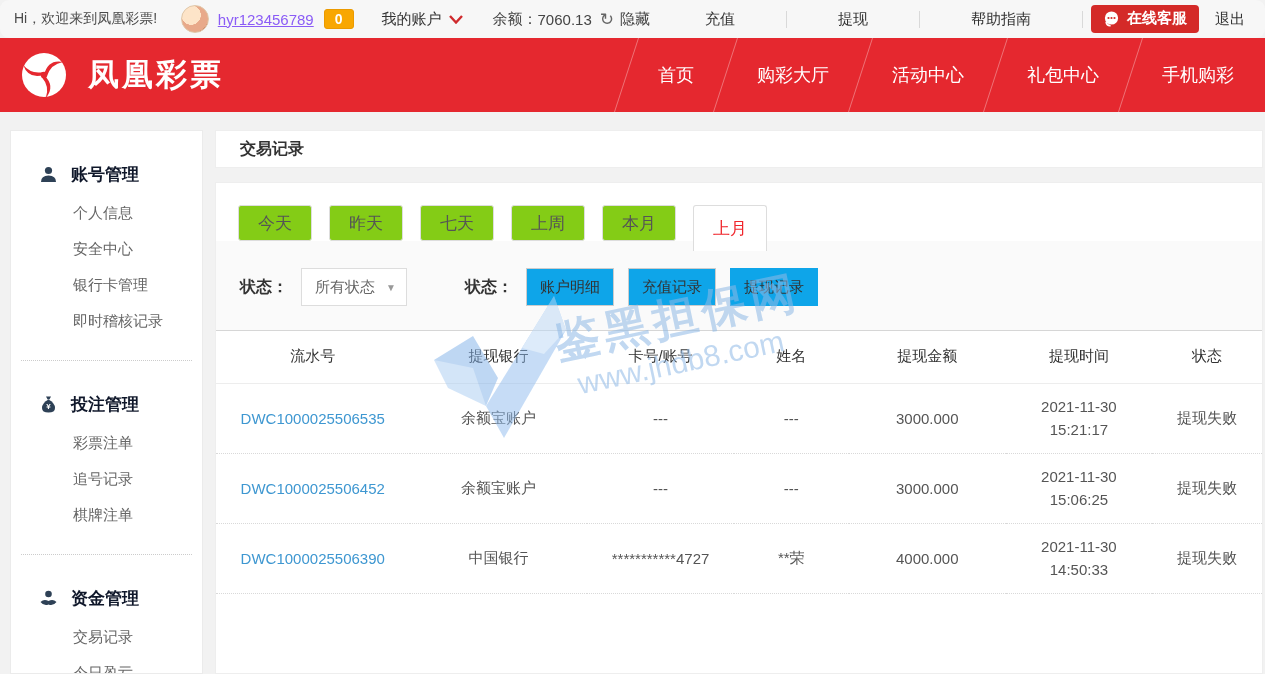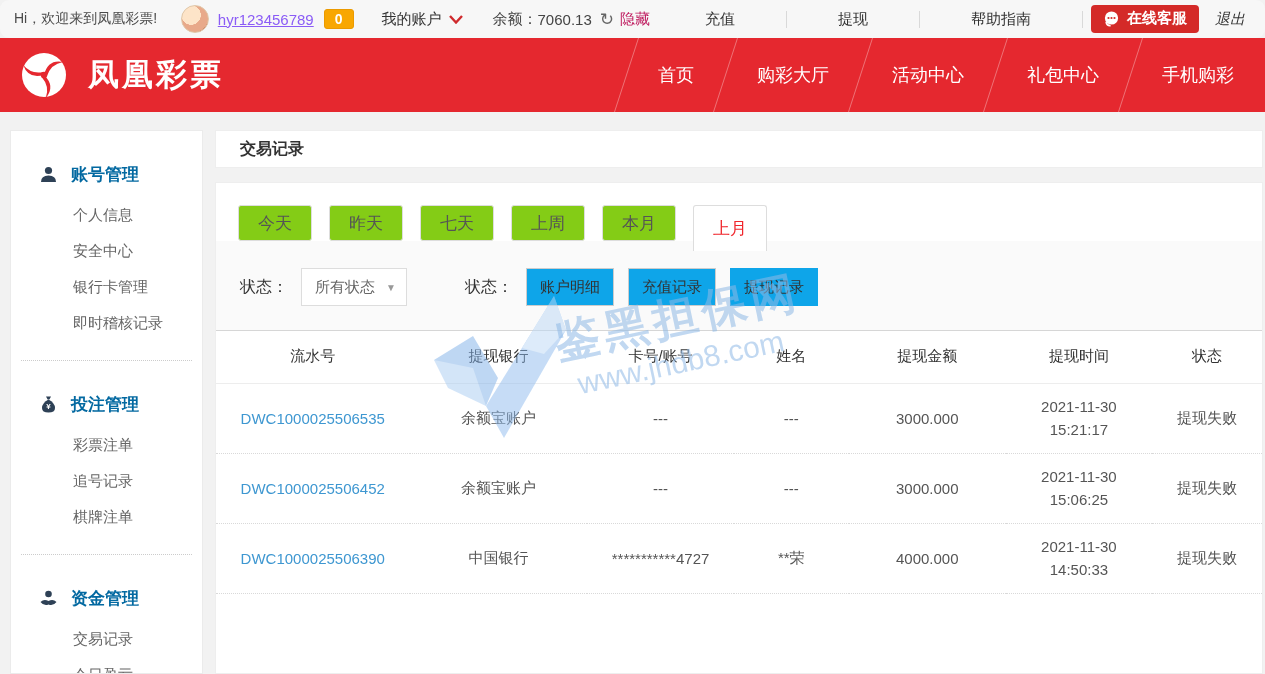--- a/index.html
+++ b/index.html
@@ -9,55 +9,55 @@
   
   .topbar { height:38px; background:#f7f7f7; display:flex; align-items:center; padding:0 14px; font-size:14px; color:#4a4a4a;border-radius:9px; }
   .welcome { margin-right:auto; }
   .tb-right { display:flex; align-items:center; }
   .avatar { width:28px; height:28px; border-radius:50%; background:radial-gradient(circle at 35% 35%, #fde4c8 0 40%, #e8a98a 41% 75%, #c97b5e 76%); border:1px solid #e0c7a8; }
   .username { margin:0 10px 0 9px; color:#8b5cf6; font-size:15px;text-decoration:underline; }
   .badge { background:#f8a702; border:1px solid #eb9a00; color:#fff; font-weight:bold; border-radius:3px; padding:1px 10px; font-size:14px; cursor:pointer; }
   .myaccount { display:flex; align-items:center; gap:7px; margin-left:28px; cursor:pointer; color:#333; font-size:15px; }
   .balance { display:flex; align-items:center; margin-left:30px; color:#444; font-size:15px; }
   .refresh { color:#666; font-size:17px; margin:0 6px 0 8px; cursor:pointer; }
-  .hide-link { cursor:pointer; color:#be185d; }
+  .hide-link { cursor:pointer; color:#404040; }
   .tb-links { display:flex; align-items:center; margin-left:42px;gap:38px; }
   .tb-link { padding:0 13px; cursor:pointer; color:#333; font-size:15px; }
   .vsep { width:1px; height:17px; background:#d9d9d9; }
   .service-btn { display:inline-flex; align-items:center; gap:7px; background:#d42a28; color:#fff; border:none; border-radius:4px; padding:4px 12px 5px; font-size:15px; font-weight:bold; margin:0 8px; cursor:pointer; }
-  .logout { padding:0 6px 0 8px; cursor:pointer; color:#333; font-size:15px;font-style:italic; }
+  .logout { padding:0 6px 0 8px; cursor:pointer; color:#333; font-size:15px; }
 
   
   .navbar { height:74px; background:#e5282f; display:flex; align-items:center; padding:0 0 0 20px; }
   .brand { display:flex; align-items:center; gap:20px; cursor:pointer; }
   .brand-text { color:#fff; font-size:31px; font-weight:bold; letter-spacing:3px; }
   .navlist { margin-left:auto; display:flex; align-items:stretch; height:74px; }
   .nav-sep { width:1px; background:rgba(255,255,255,.35); transform:skewX(-18deg); }
   .nav-item { display:flex; align-items:center; padding:0 31px; color:#fff; font-size:18px; cursor:pointer; white-space:nowrap; }
 
   
   .content { display:flex; align-items:stretch; padding:18px 2px 0 10px; height:562px; }
   .sidebar { width:193px; background:#fff; border:1px solid #ebebeb; flex-shrink:0; overflow:hidden; }
-  .side-title { display:flex; align-items:center; gap:13px; margin:32px 0 0 28px; font-size:17px; font-weight:bold; color:#0369a1; }
+  .side-title { display:flex; align-items:center; gap:13px; margin:32px 0 0 28px; font-size:17px; font-weight:bold; color:#0f172a; }
   .side-title svg { flex-shrink:0; }
-  .side-item { margin:21px 0 0 62px; font-size:15px; color:#666; cursor:pointer; line-height:15px; }
+  .side-item { margin:21px 0 0 62px; font-size:15px; color:#666; cursor:pointer; line-height:15px;font-family:Liberation Mono, monospace; }
   .side-sep { border-top:1px dotted #ccc; margin:30px 10px 0; }
 
   .main { flex:1; margin-left:12px; display:flex; flex-direction:column; min-width:0; }
   .title-panel { background:#fff; height:38px; flex-shrink:0; display:flex; align-items:center; padding-left:24px; font-size:16px; font-weight:bold; color:#333; border:1px solid #eee; }
   .main-panel { background:#fff; margin-top:14px; flex:1; border:1px solid #eee; overflow:hidden; }
 
   
   .tabs { display:flex; align-items:flex-start; padding:22px 0 0 22px; height:58px; position:relative; z-index:2; overflow:visible; }
   .tab { width:74px; height:36px; display:flex; align-items:center; justify-content:center; background:#84cc16; border:1px solid #ddd; border-radius:3px; margin-right:17px; font-size:17px; color:#555; cursor:pointer; }
   .tab.active { background:#fff; color:#f0252b; height:46px; border-bottom:none; border-radius:3px 3px 0 0; }
 
   
   .filters { background:#fafafa; padding:27px 0 24px 24px; display:flex; align-items:center; }
-  .flabel { font-size:16px; font-weight:normal; color:#333; margin-right:13px; white-space:nowrap; }
+  .flabel { font-size:16px; font-weight:bold; color:#333; margin-right:13px; white-space:nowrap; }
   .fselect { width:106px; height:38px; border:1px solid #ddd; background:#fff; display:flex; align-items:center; justify-content:space-between; padding:0 10px 0 13px; font-size:15px; color:#666; margin-right:58px; cursor:pointer; }
   .caret { font-size:10px; color:#999; }
   .fbtn { min-width:88px; height:38px; border:1px solid #ccc; background:#0ea5e9; font-size:15px; color:#333; margin-right:14px; display:flex; align-items:center; justify-content:center; padding:0 12px; cursor:pointer; }
   .fbtn.active { border:2px solid #0ea5e9; }
 
   
   .table-wrap { border-top:1px solid #d6d6d6; }
   table { width:100%; border-collapse:collapse; table-layout:fixed; }
   thead th { height:52px; font-size:15px; font-weight:normal; color:#333; border-bottom:1px solid #ededed; text-align:center; }
   tbody td { height:70px; text-align:center; font-size:15px; color:#555; border-bottom:1px dotted #d9d9d9; }

